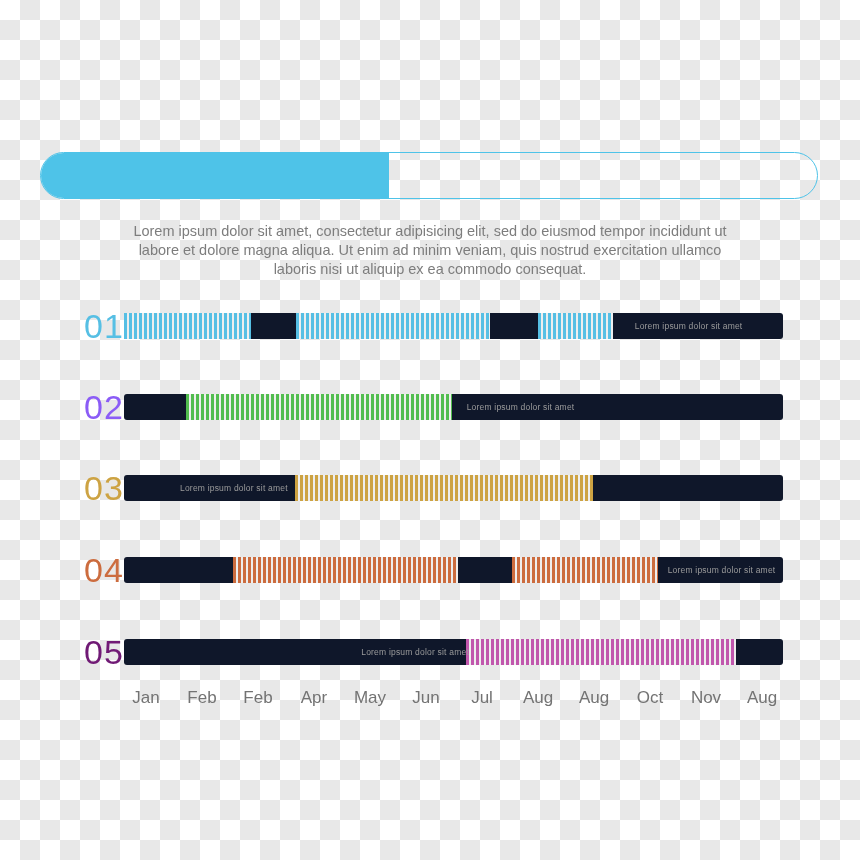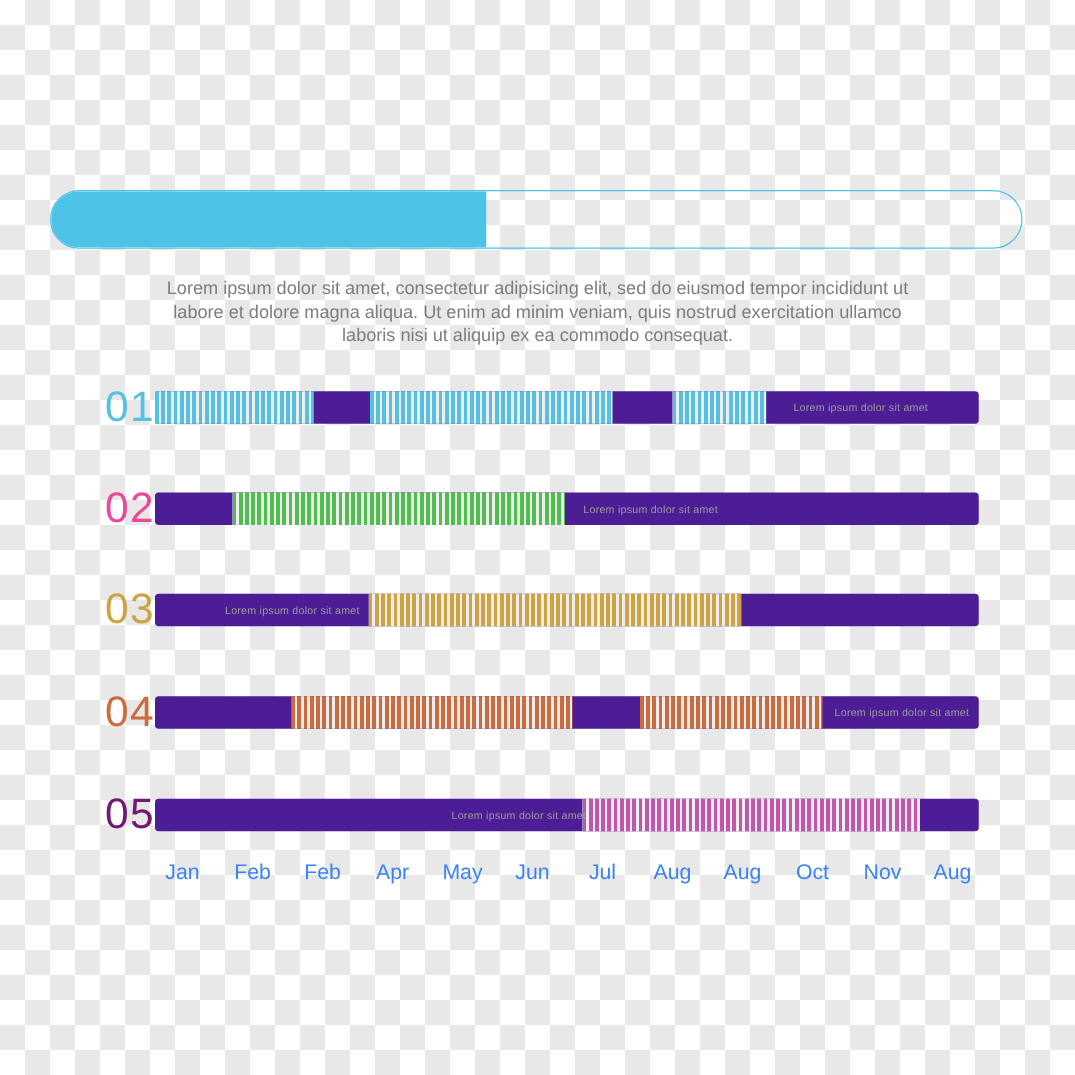--- a/index.html
+++ b/index.html
@@ -89,21 +89,21 @@
     font-size: 34px;
     letter-spacing: 1px;
   }
   .track {
     position: absolute;
     left: 124px;
     top: 50%;
     transform: translateY(-50%);
     width: 659px;
     height: 26px;
-    background: #4c1d95;
+    background: #0f172a;
     border-radius: 3px;
   }
   .seg {
     position: absolute;
     top: 0;
     height: 100%;
   }
   .row-label {
     position: absolute;
     top: 50%;
@@ -119,21 +119,21 @@
     position: absolute;
     left: 118px;
     top: 688px;
     width: 672px;
     display: flex;
   }
   .month {
     flex: 1 1 0;
     text-align: center;
     font-size: 17px;
-    color: #3b82f6;
+    color: #737373;
   }
 </style>
 </head>
 <body>
 
 <div class="canvas">
 
   <div class="title-pill">
     <div class="title-fill"></div>
   </div>
@@ -144,21 +144,21 @@
       <div class="row" style="top: 306px;">
         <div class="row-number" style="color: rgb(86, 191, 228);">01</div>
         <div class="track">
           <div class="seg" style="left: 0px; width: 127.187px; background-image: repeating-linear-gradient(to right, rgb(86, 191, 228) 0px, rgb(86, 191, 228) 3px, rgb(238, 238, 238) 3px, rgb(238, 238, 238) 5px);"></div>
           <div class="seg" style="left: 171.999px; width: 193.746px; background-image: repeating-linear-gradient(to right, rgb(86, 191, 228) 0px, rgb(86, 191, 228) 3px, rgb(238, 238, 238) 3px, rgb(238, 238, 238) 5px);"></div>
           <div class="seg" style="left: 413.852px; width: 75.126px; background-image: repeating-linear-gradient(to right, rgb(86, 191, 228) 0px, rgb(86, 191, 228) 3px, rgb(238, 238, 238) 3px, rgb(238, 238, 238) 5px);"></div>
           <div class="row-label" style="left: 510.725px;">Lorem ipsum dolor sit amet</div>
         </div>
       </div>
       <div class="row" style="top: 387px;">
-        <div class="row-number" style="color: #ec4899;">02</div>
+        <div class="row-number" style="color: #8b5cf6;">02</div>
         <div class="track">
           <div class="seg" style="left: 61.946px; width: 266.236px; background-image: repeating-linear-gradient(to right, rgb(82, 189, 79) 0px, rgb(82, 189, 79) 3px, rgb(238, 238, 238) 3px, rgb(238, 238, 238) 5px);"></div>
           <div class="row-label" style="left: 342.68px;">Lorem ipsum dolor sit amet</div>
         </div>
       </div>
       <div class="row" style="top: 468px;">
         <div class="row-number" style="color: rgb(205, 163, 67);">03</div>
         <div class="track">
           <div class="seg" style="left: 170.681px; width: 298.527px; background-image: repeating-linear-gradient(to right, rgb(205, 163, 67) 0px, rgb(205, 163, 67) 3px, rgb(238, 238, 238) 3px, rgb(238, 238, 238) 5px);"></div>
           <div class="row-label" style="left: 56.015px;">Lorem ipsum dolor sit amet</div>

